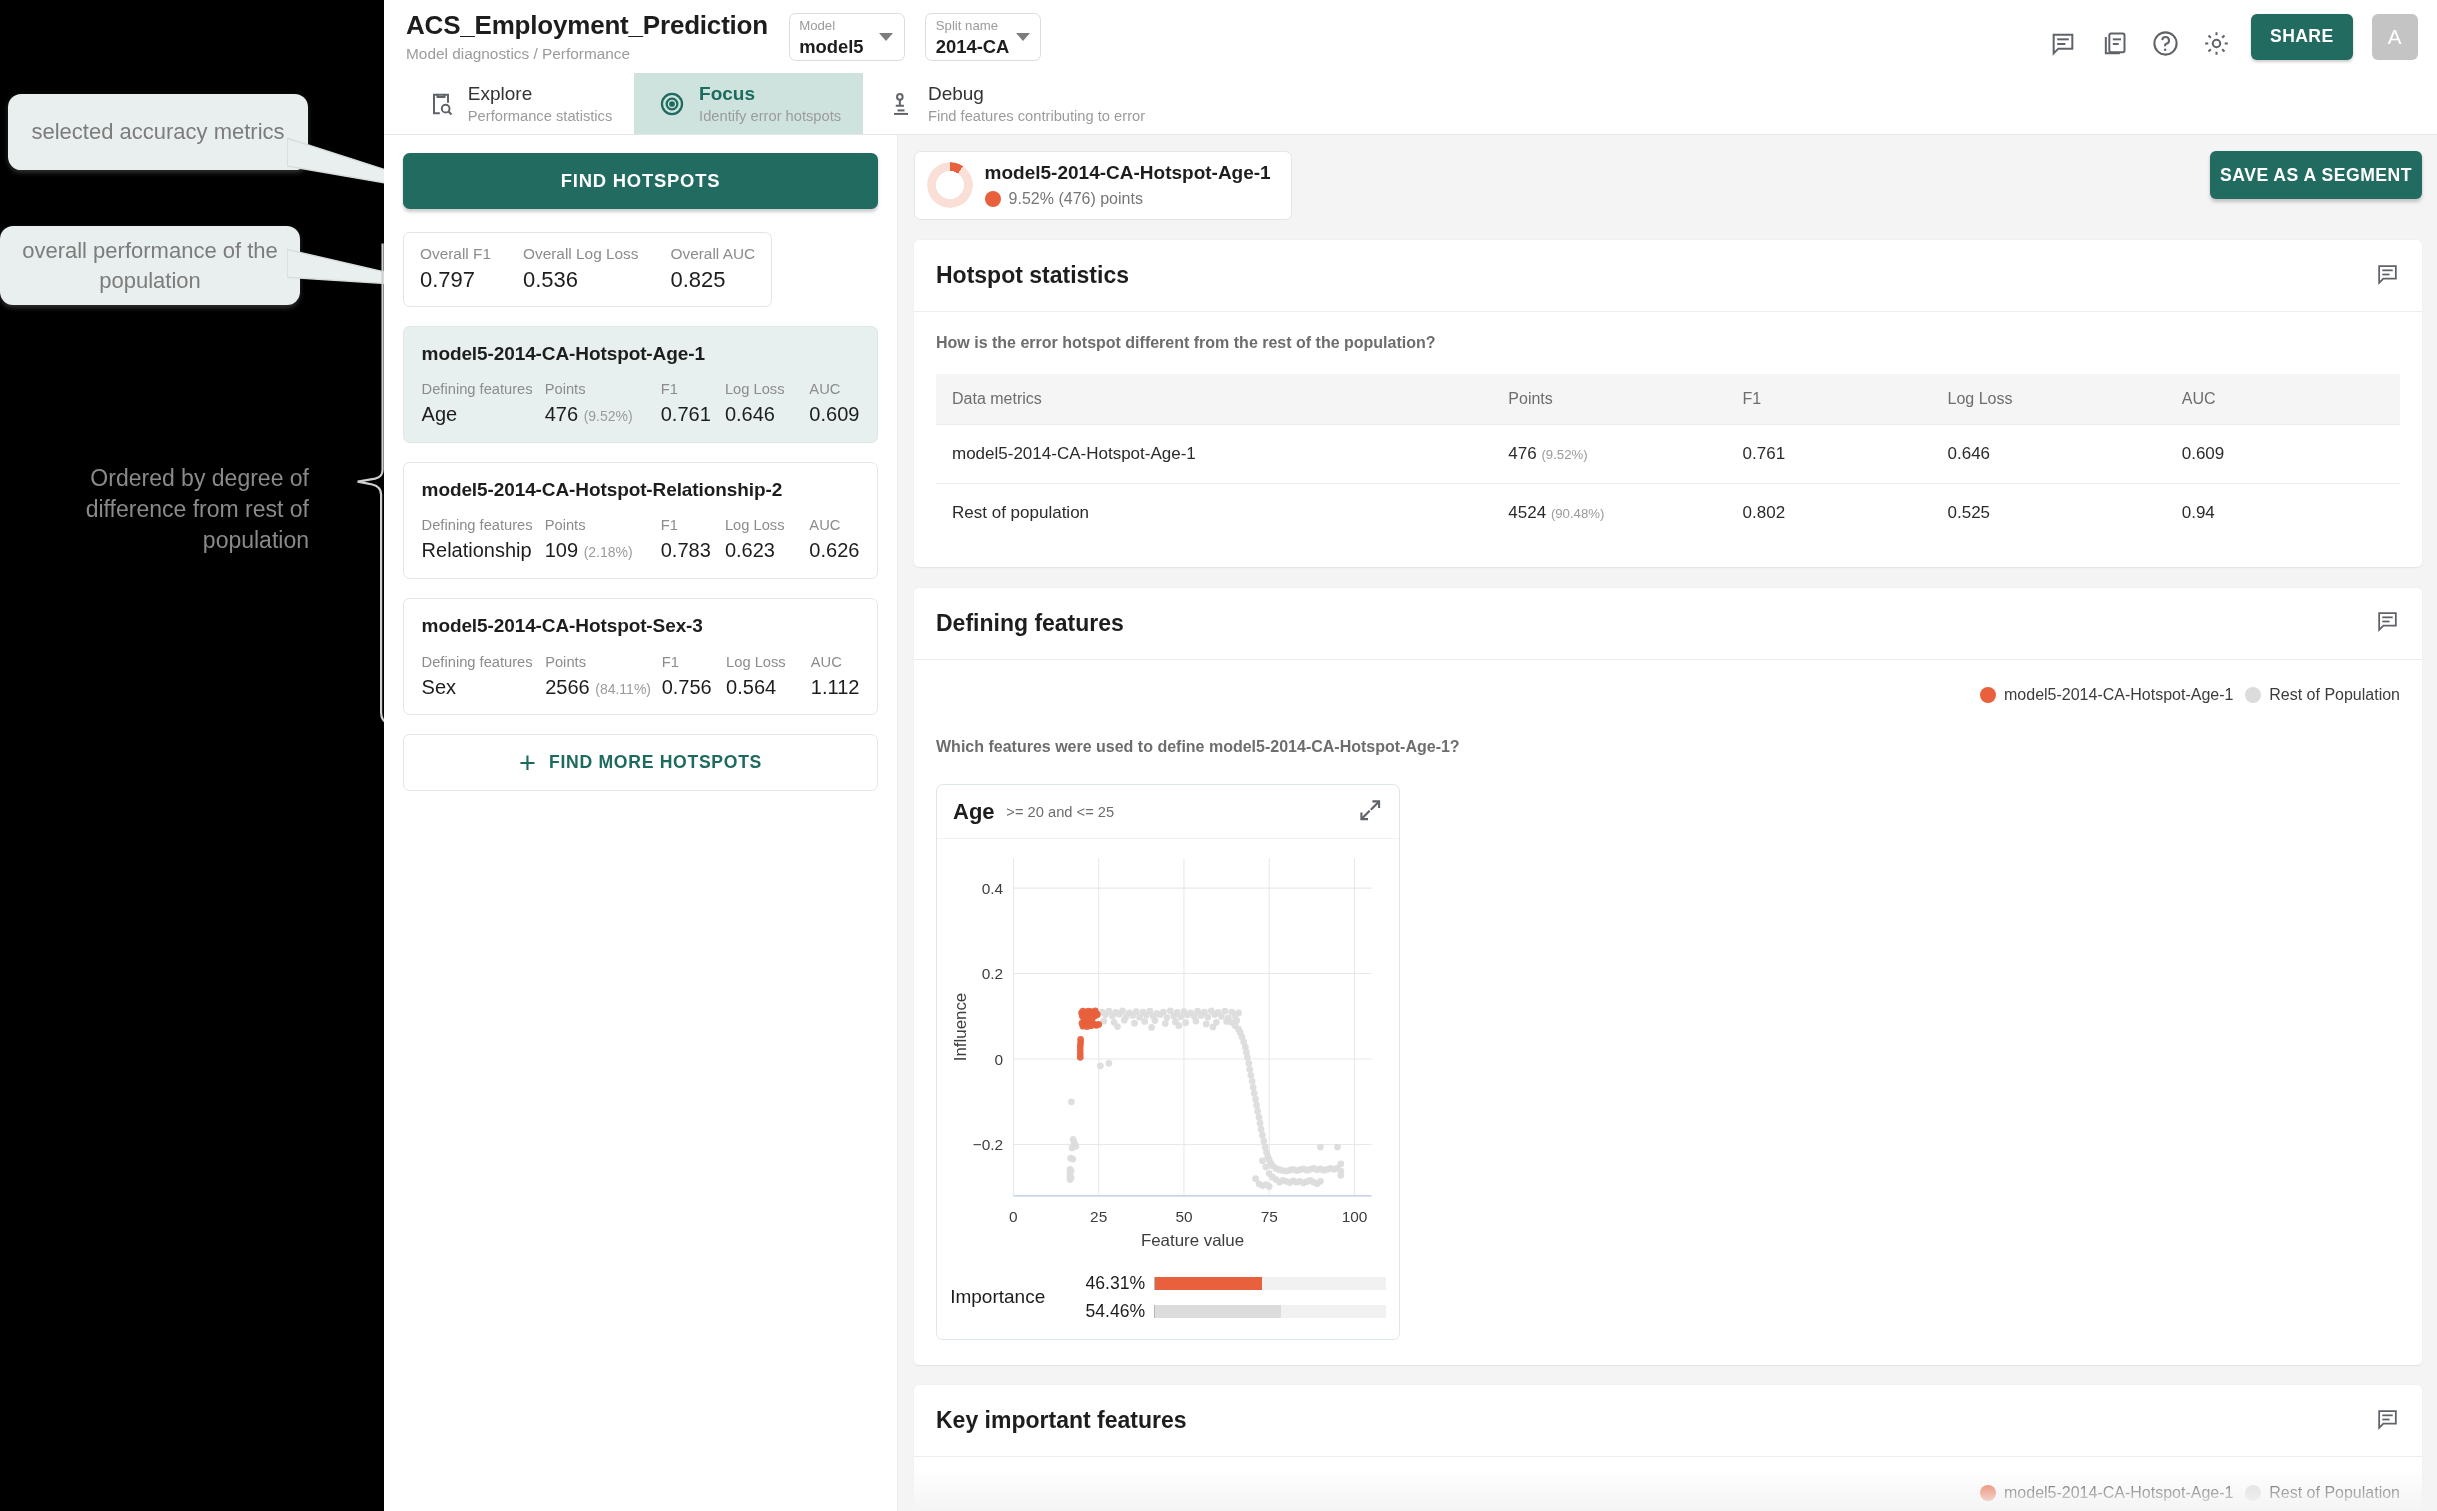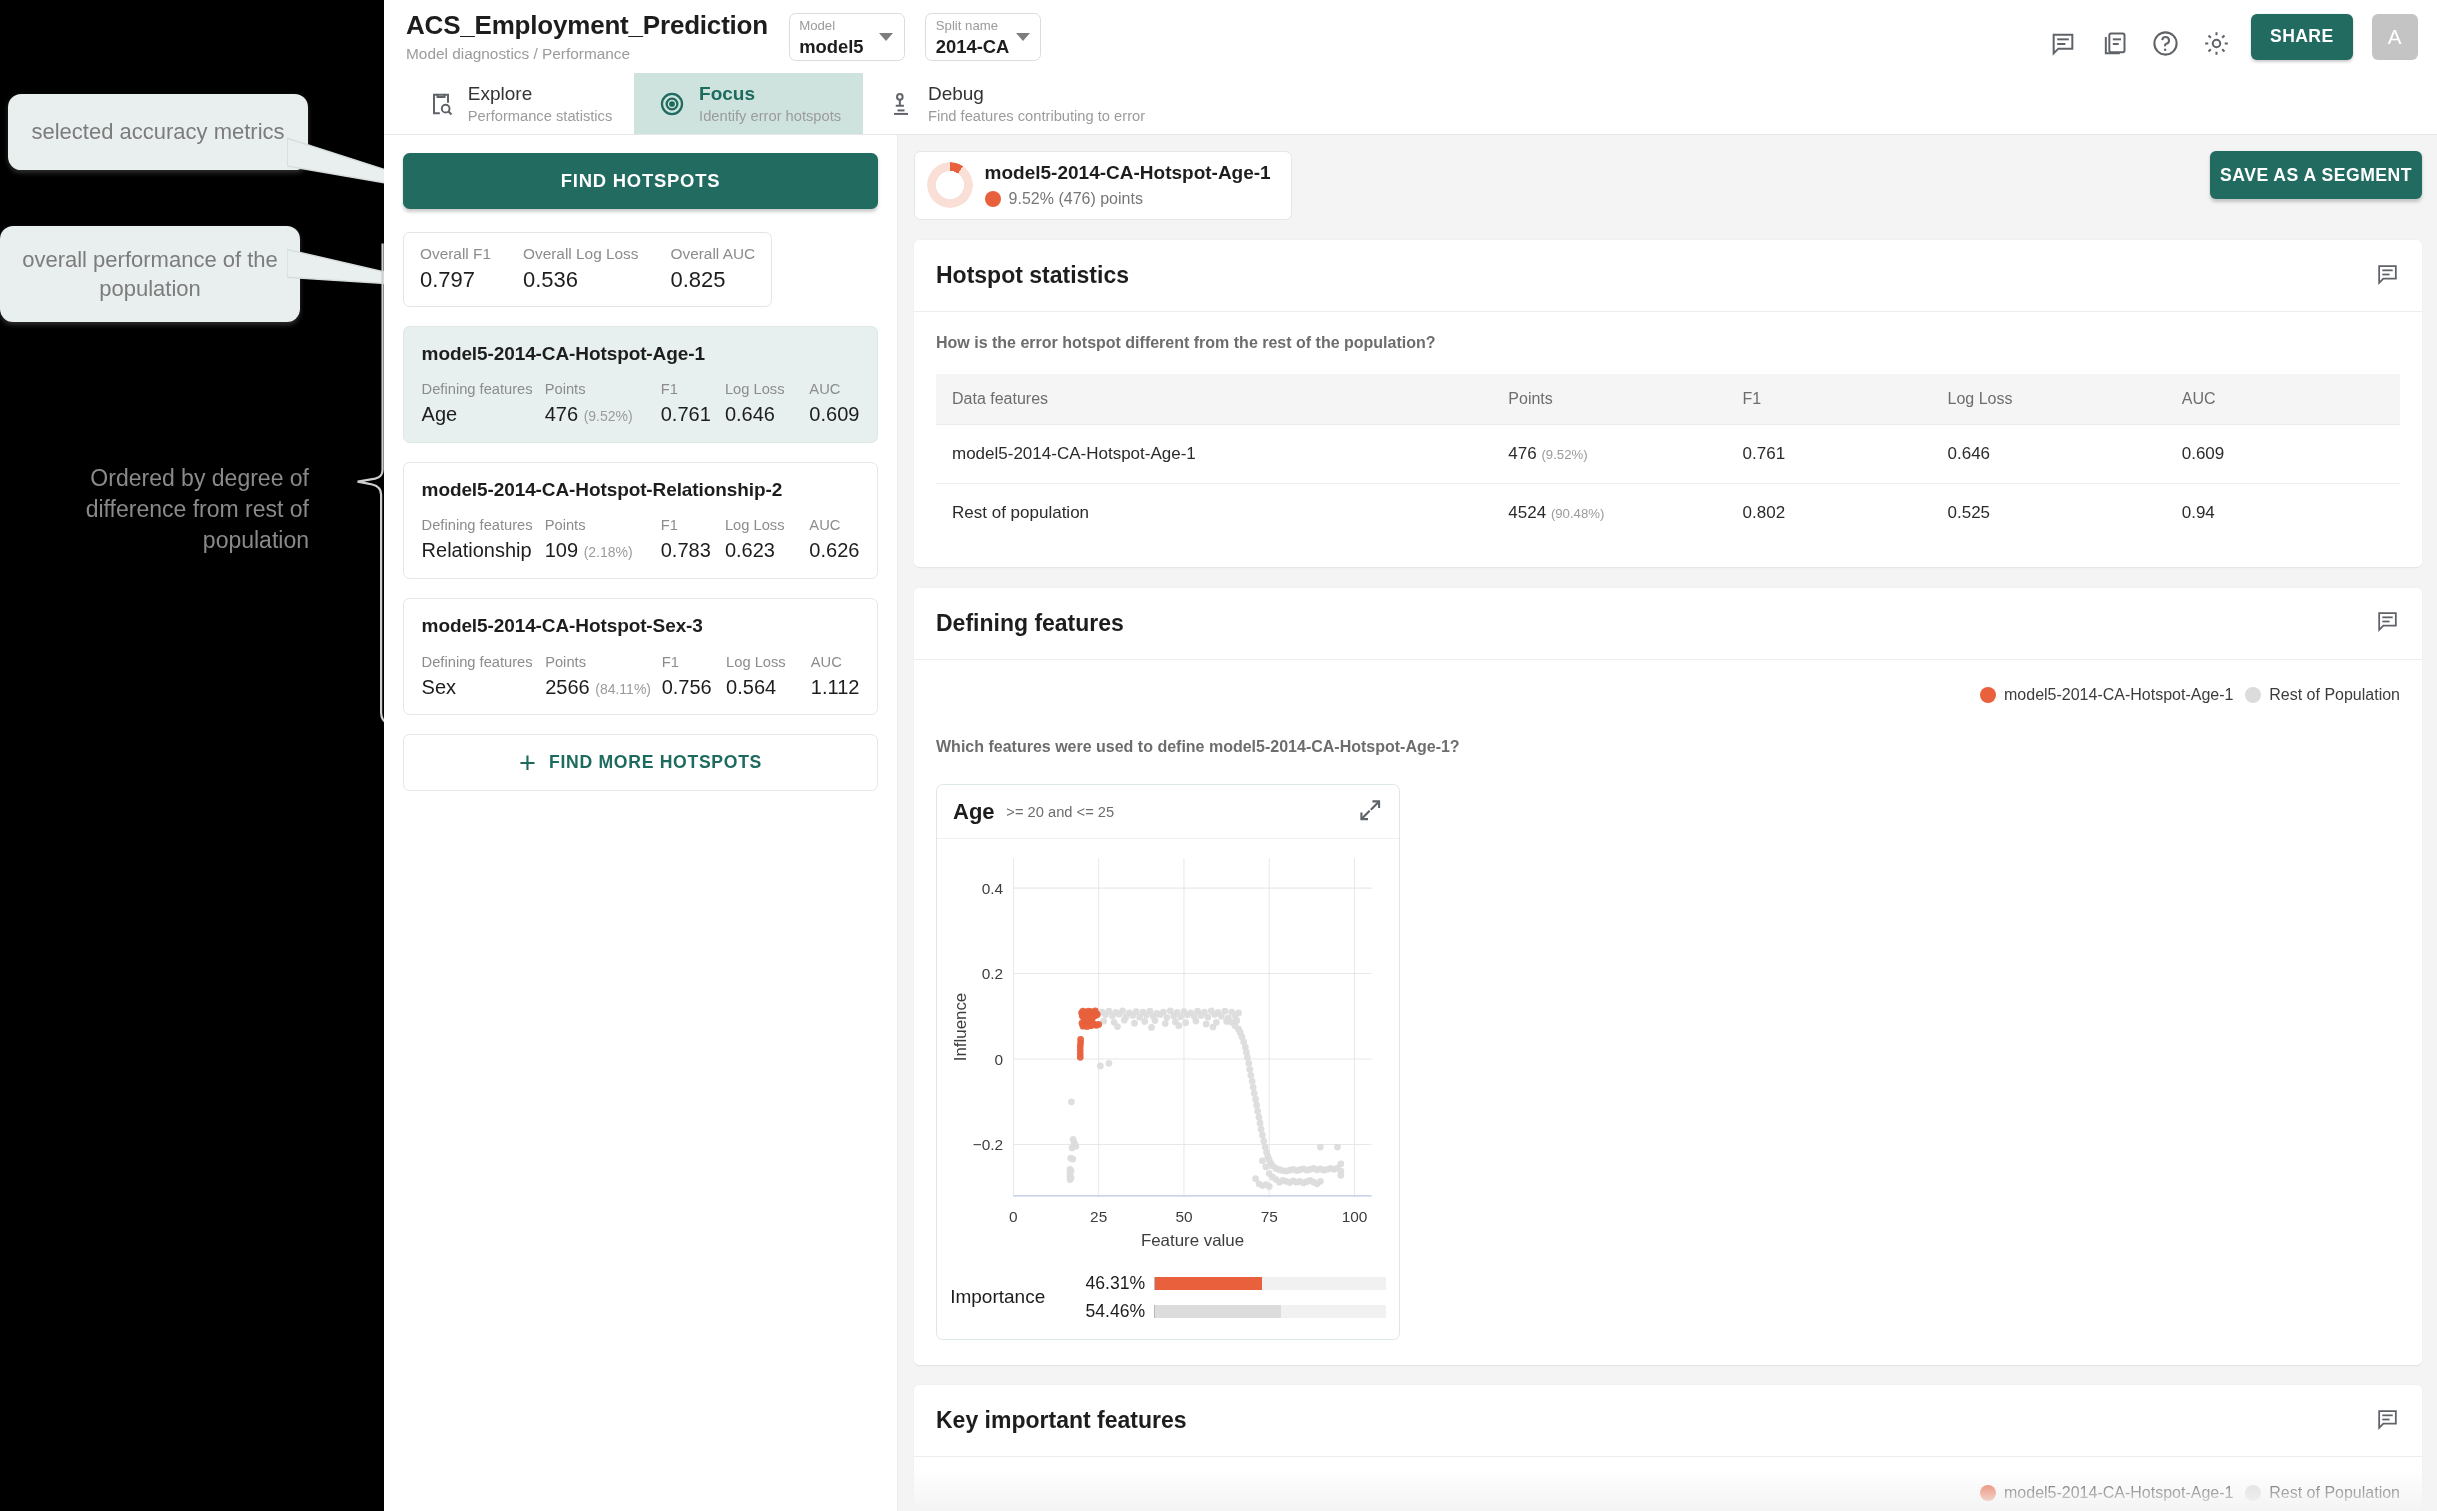--- a/index.html
+++ b/index.html
@@ -197,21 +197,21 @@
 
 <div class="stage">
 
   <div class="callout" style="left:8px; top:94px; width:300px; height:76px;">
     <span>selected accuracy metrics</span>
   </div>
   <svg class="callout-tail" style="left:287px; top:125px;" width="191" height="88" viewBox="0 0 260 120">
     <polygon points="0,18 255,100 0,56" fill="#e9efee" stroke="#d6dedd" stroke-width="2"></polygon>
   </svg>
 
-  <div class="callout" style="left:0px; top:226px; width:300px; height:96px;">
+  <div class="callout" style="left:0px; top:226px; width:300px; height:79px;">
     <span>overall performance of the population</span>
   </div>
   <svg class="callout-tail" style="left:287px; top:242px;" width="169" height="81" viewBox="0 0 230 110">
     <polygon points="0,10 225,62 0,48" fill="#e9efee" stroke="#d6dedd" stroke-width="2"></polygon>
   </svg>
 
   <div class="anno-plain" style="left:22px; top:463px; width:287px;">
     <span>Ordered by degree of difference from rest of population</span>
   </div>
   <svg class="brace" style="left:309px; top:242px;" width="81" height="485" viewBox="0 0 110 660">
@@ -465,21 +465,21 @@
                   <line x1="7" y1="8" x2="17" y2="8"></line>
                   <line x1="7" y1="12" x2="14" y2="12"></line>
               </svg>
             </div>
           </div>
           <div class="panel-body">
             <div class="q">How is the error hotspot different from the rest of the population?</div>
             <table class="stats">
               <thead>
                   <tr>
-                <th class="col-seg">Data features</th>
+                <th class="col-seg">Data metrics</th>
                 <th class="col-pts">Points</th>
                 <th class="col-f1">F1</th>
                 <th class="col-ll">Log Loss</th>
                 <th>AUC</th>
               </tr>
                 </thead>
               <tbody>
                 <tr>
                   <td>model5-2014-CA-Hotspot-Age-1</td>
                   <td><span>476</span>

